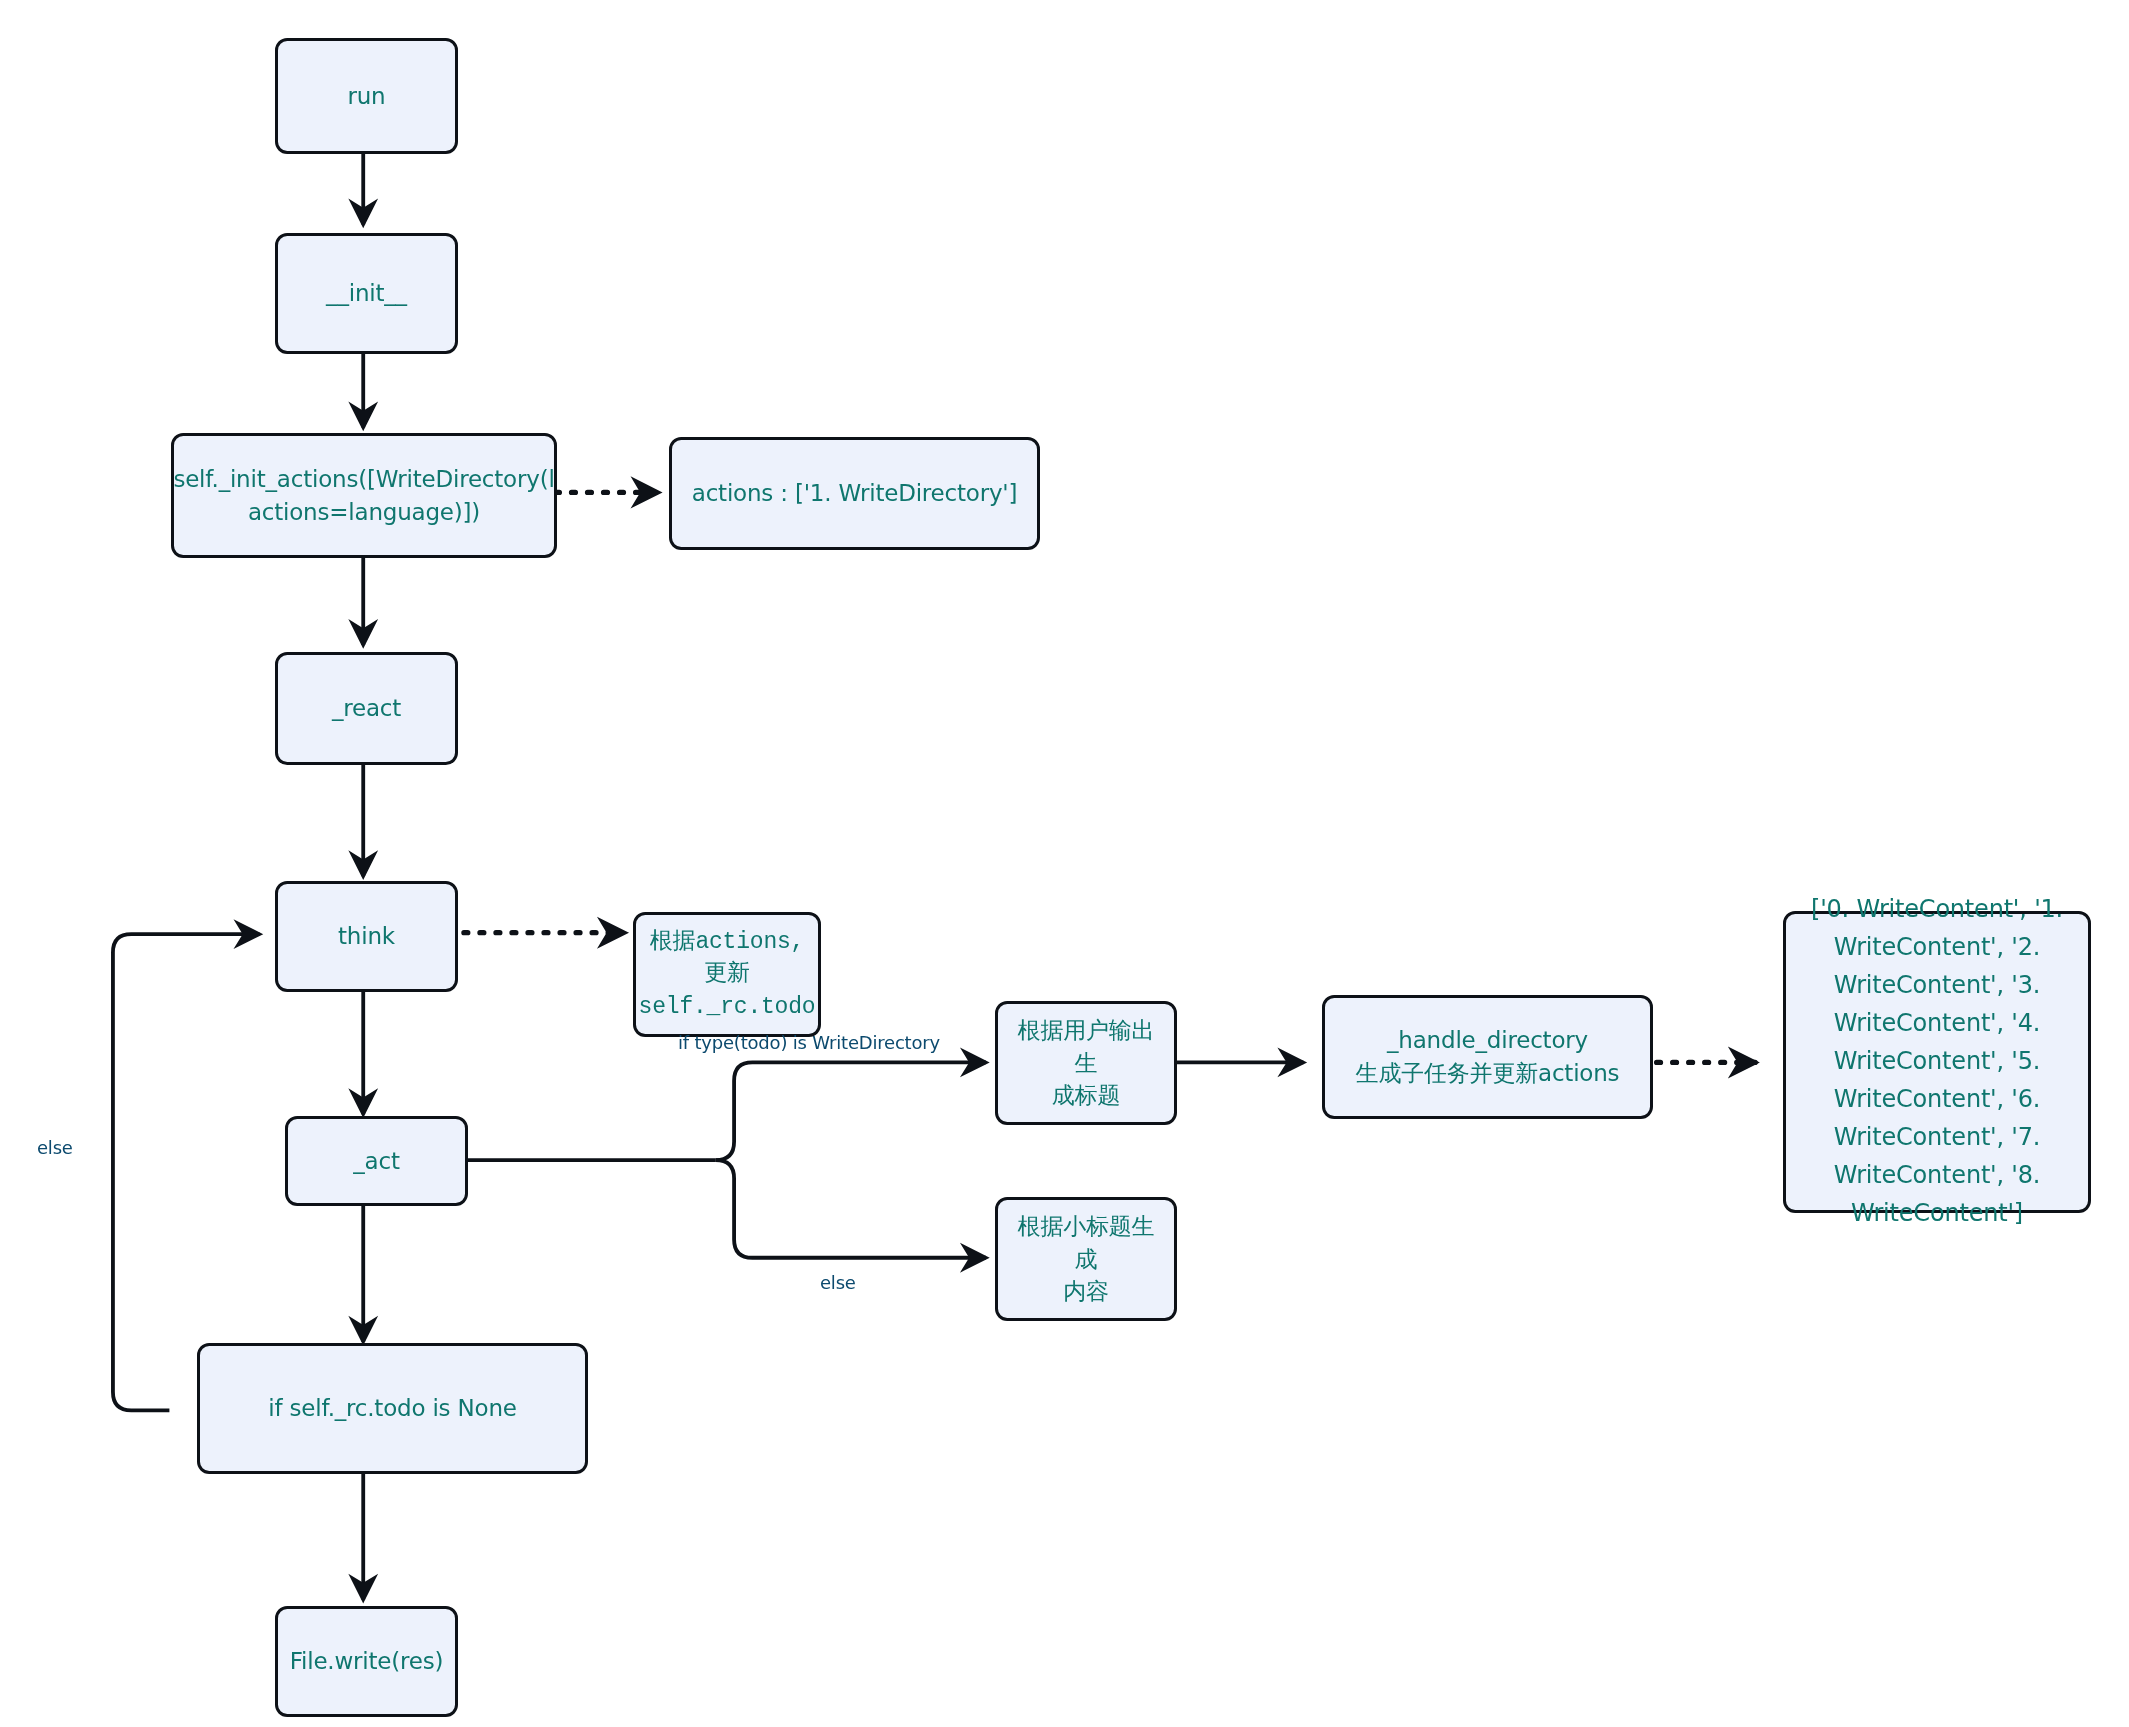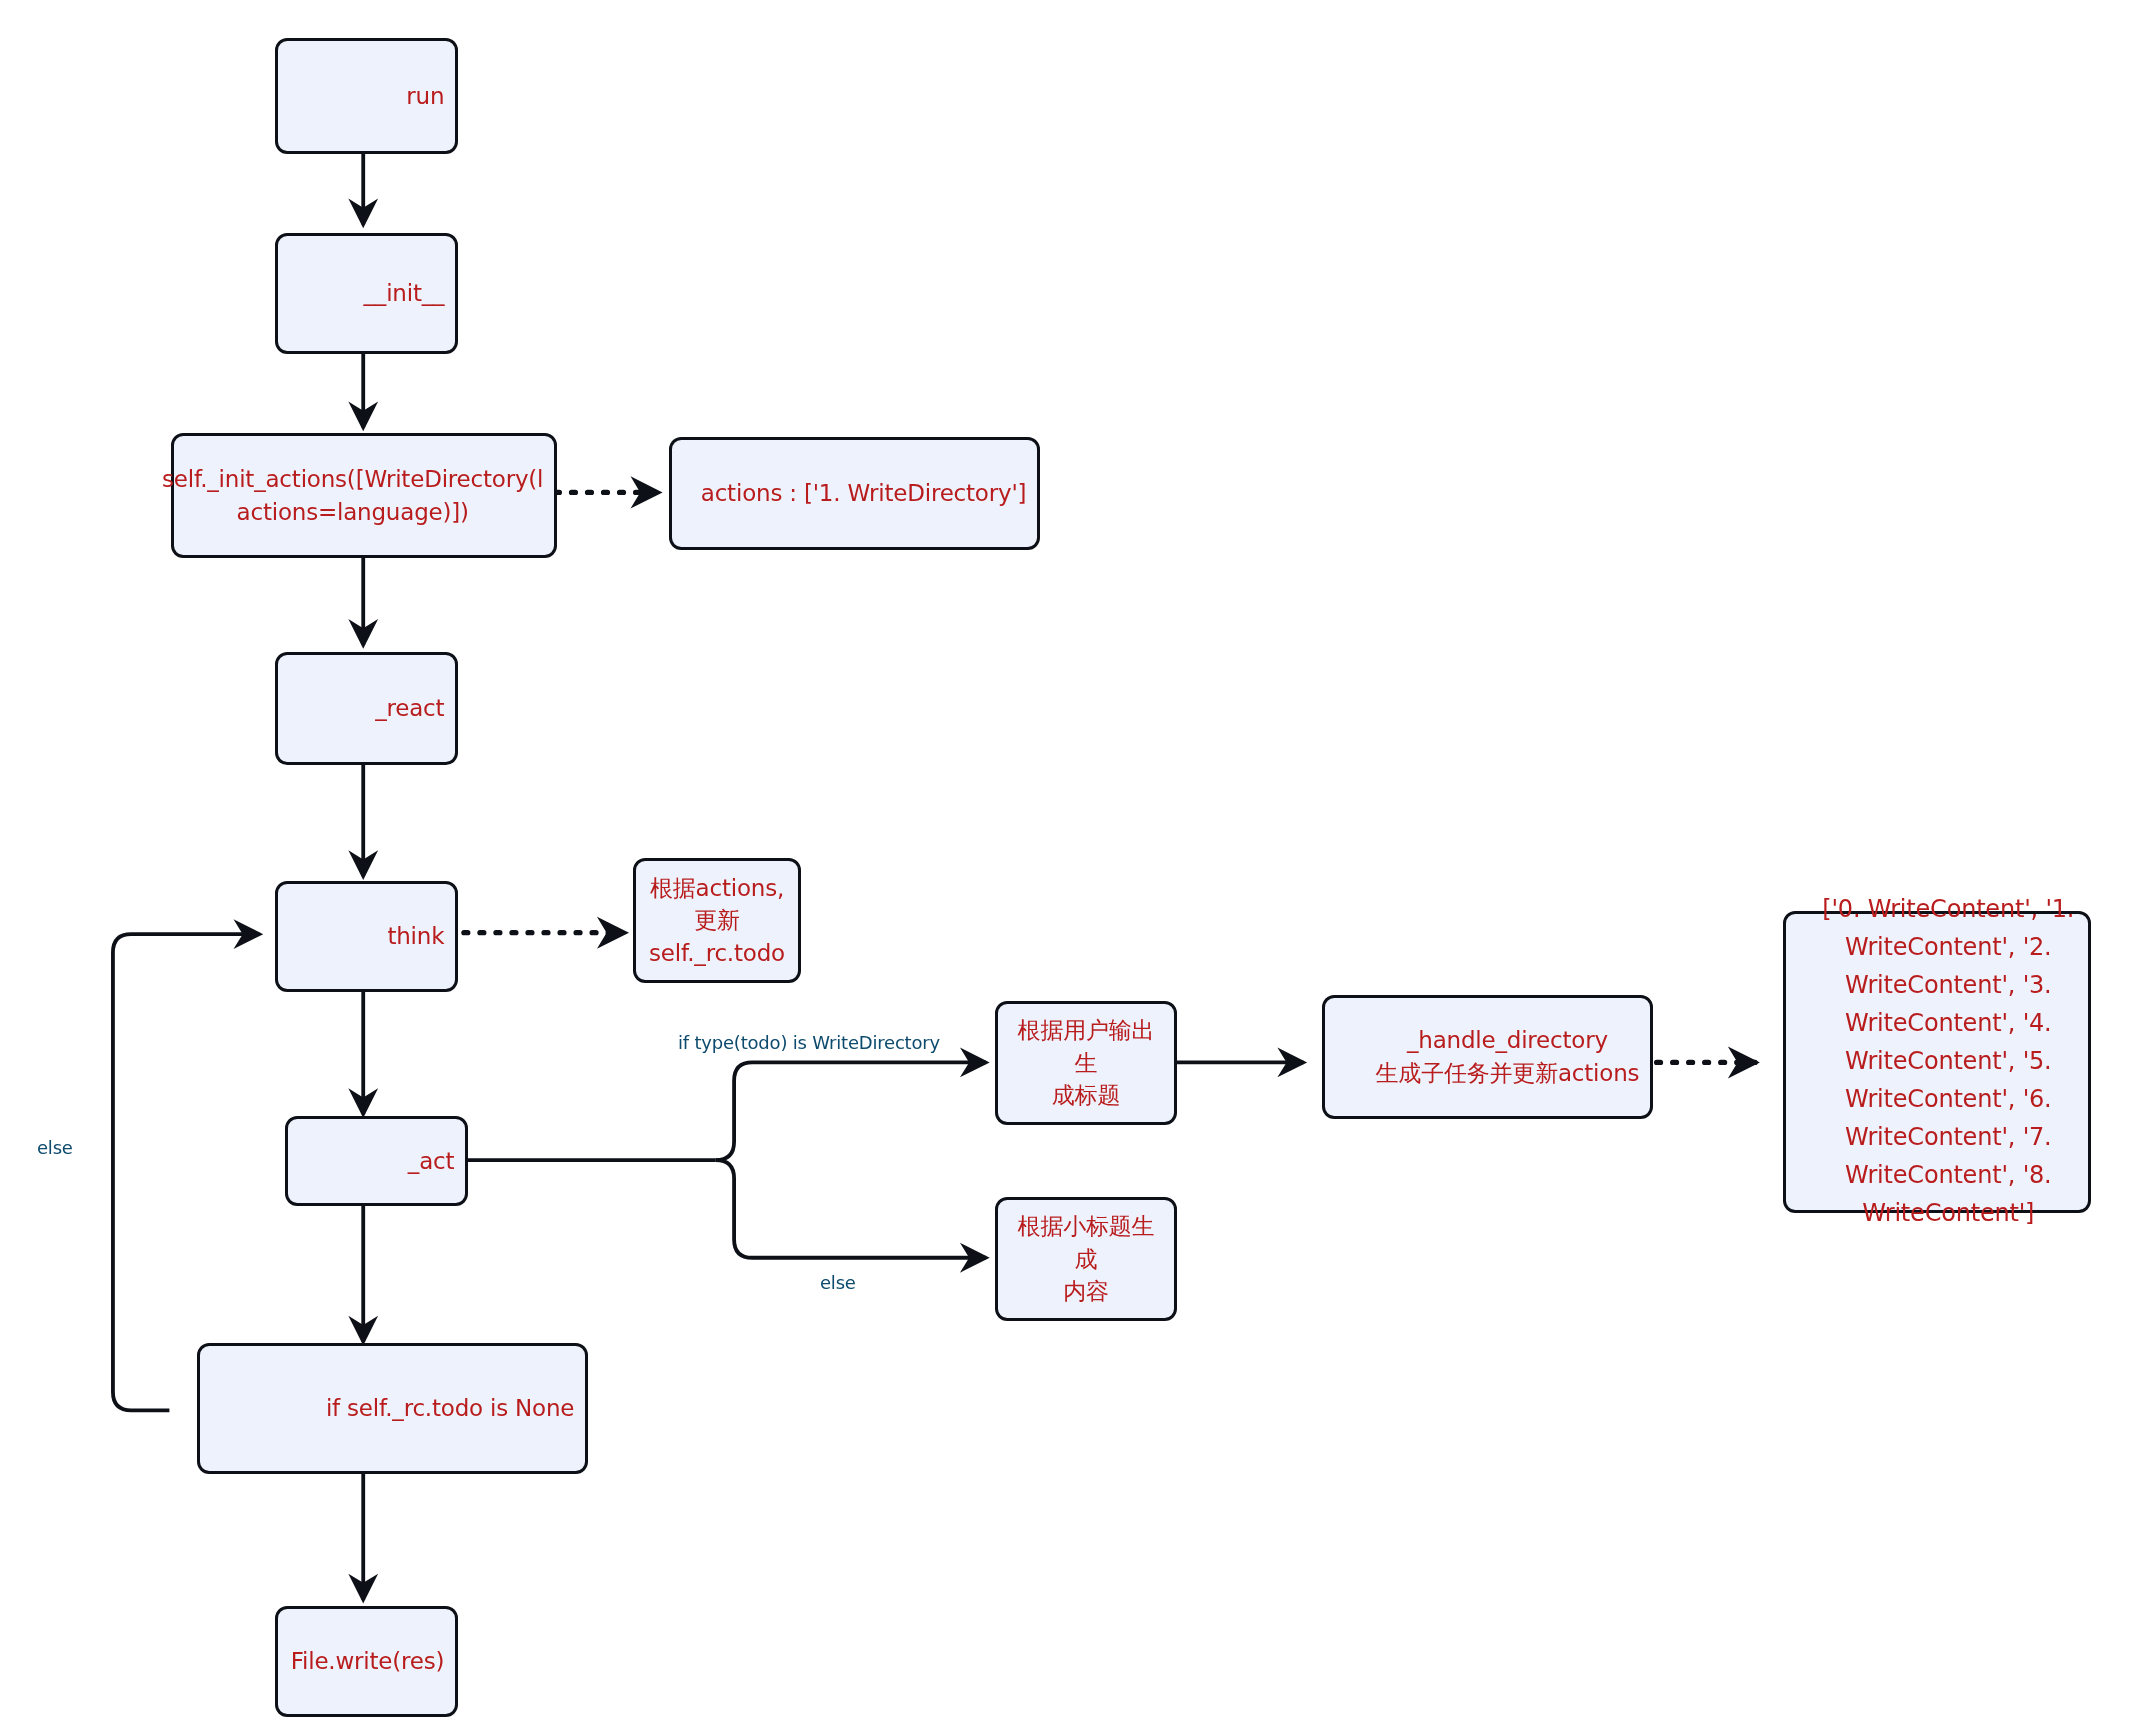--- a/index.html
+++ b/index.html
@@ -17,23 +17,23 @@
     font-family: "DejaVu Sans", "Liberation Sans", sans-serif;
   }
   .node {
     position: absolute;
     box-sizing: border-box;
     background: #edf2fc;
     border: 3.8px solid #0d1117;
     border-radius: 12.2px;
     display: flex;
     align-items: center;
-    justify-content: flex-end;
+    justify-content: center;
     text-align: center;
-    color: #b91c1c;
+    color: #0f766e;
     font-size: 23px;
     line-height: 1.42;
     padding: 4.6px 10.7px;
     white-space: pre-line;
     letter-spacing: -0.2px;
   }
   .node.listnode {
     font-size: 24px;
     line-height: 1.58;
     padding: 7.6px 13.7px;
@@ -121,21 +121,21 @@
   </div>
 
   <div class="node" style="left:275px; top:652px; width:183px; height:113px;">
     <span>_react</span>
   </div>
 
   <div class="node" style="left:275px; top:881px; width:183px; height:111px;">
     <span>think</span>
   </div>
 
-  <div class="node" style="left:633px; top:858px; width:168px; height:125px;">
+  <div class="node" style="left:633px; top:912px; width:188px; height:125px;font-family:Liberation Mono, monospace;">
     <span>根据actions,更新
 self._rc.todo</span>
   </div>
 
   <div class="node" style="left:285px; top:1116px; width:183px; height:90px;">
     <span>_act</span>
   </div>
 
   <div class="node" style="left:995px; top:1001px; width:182px; height:124px;">
     <span>根据用户输出生

